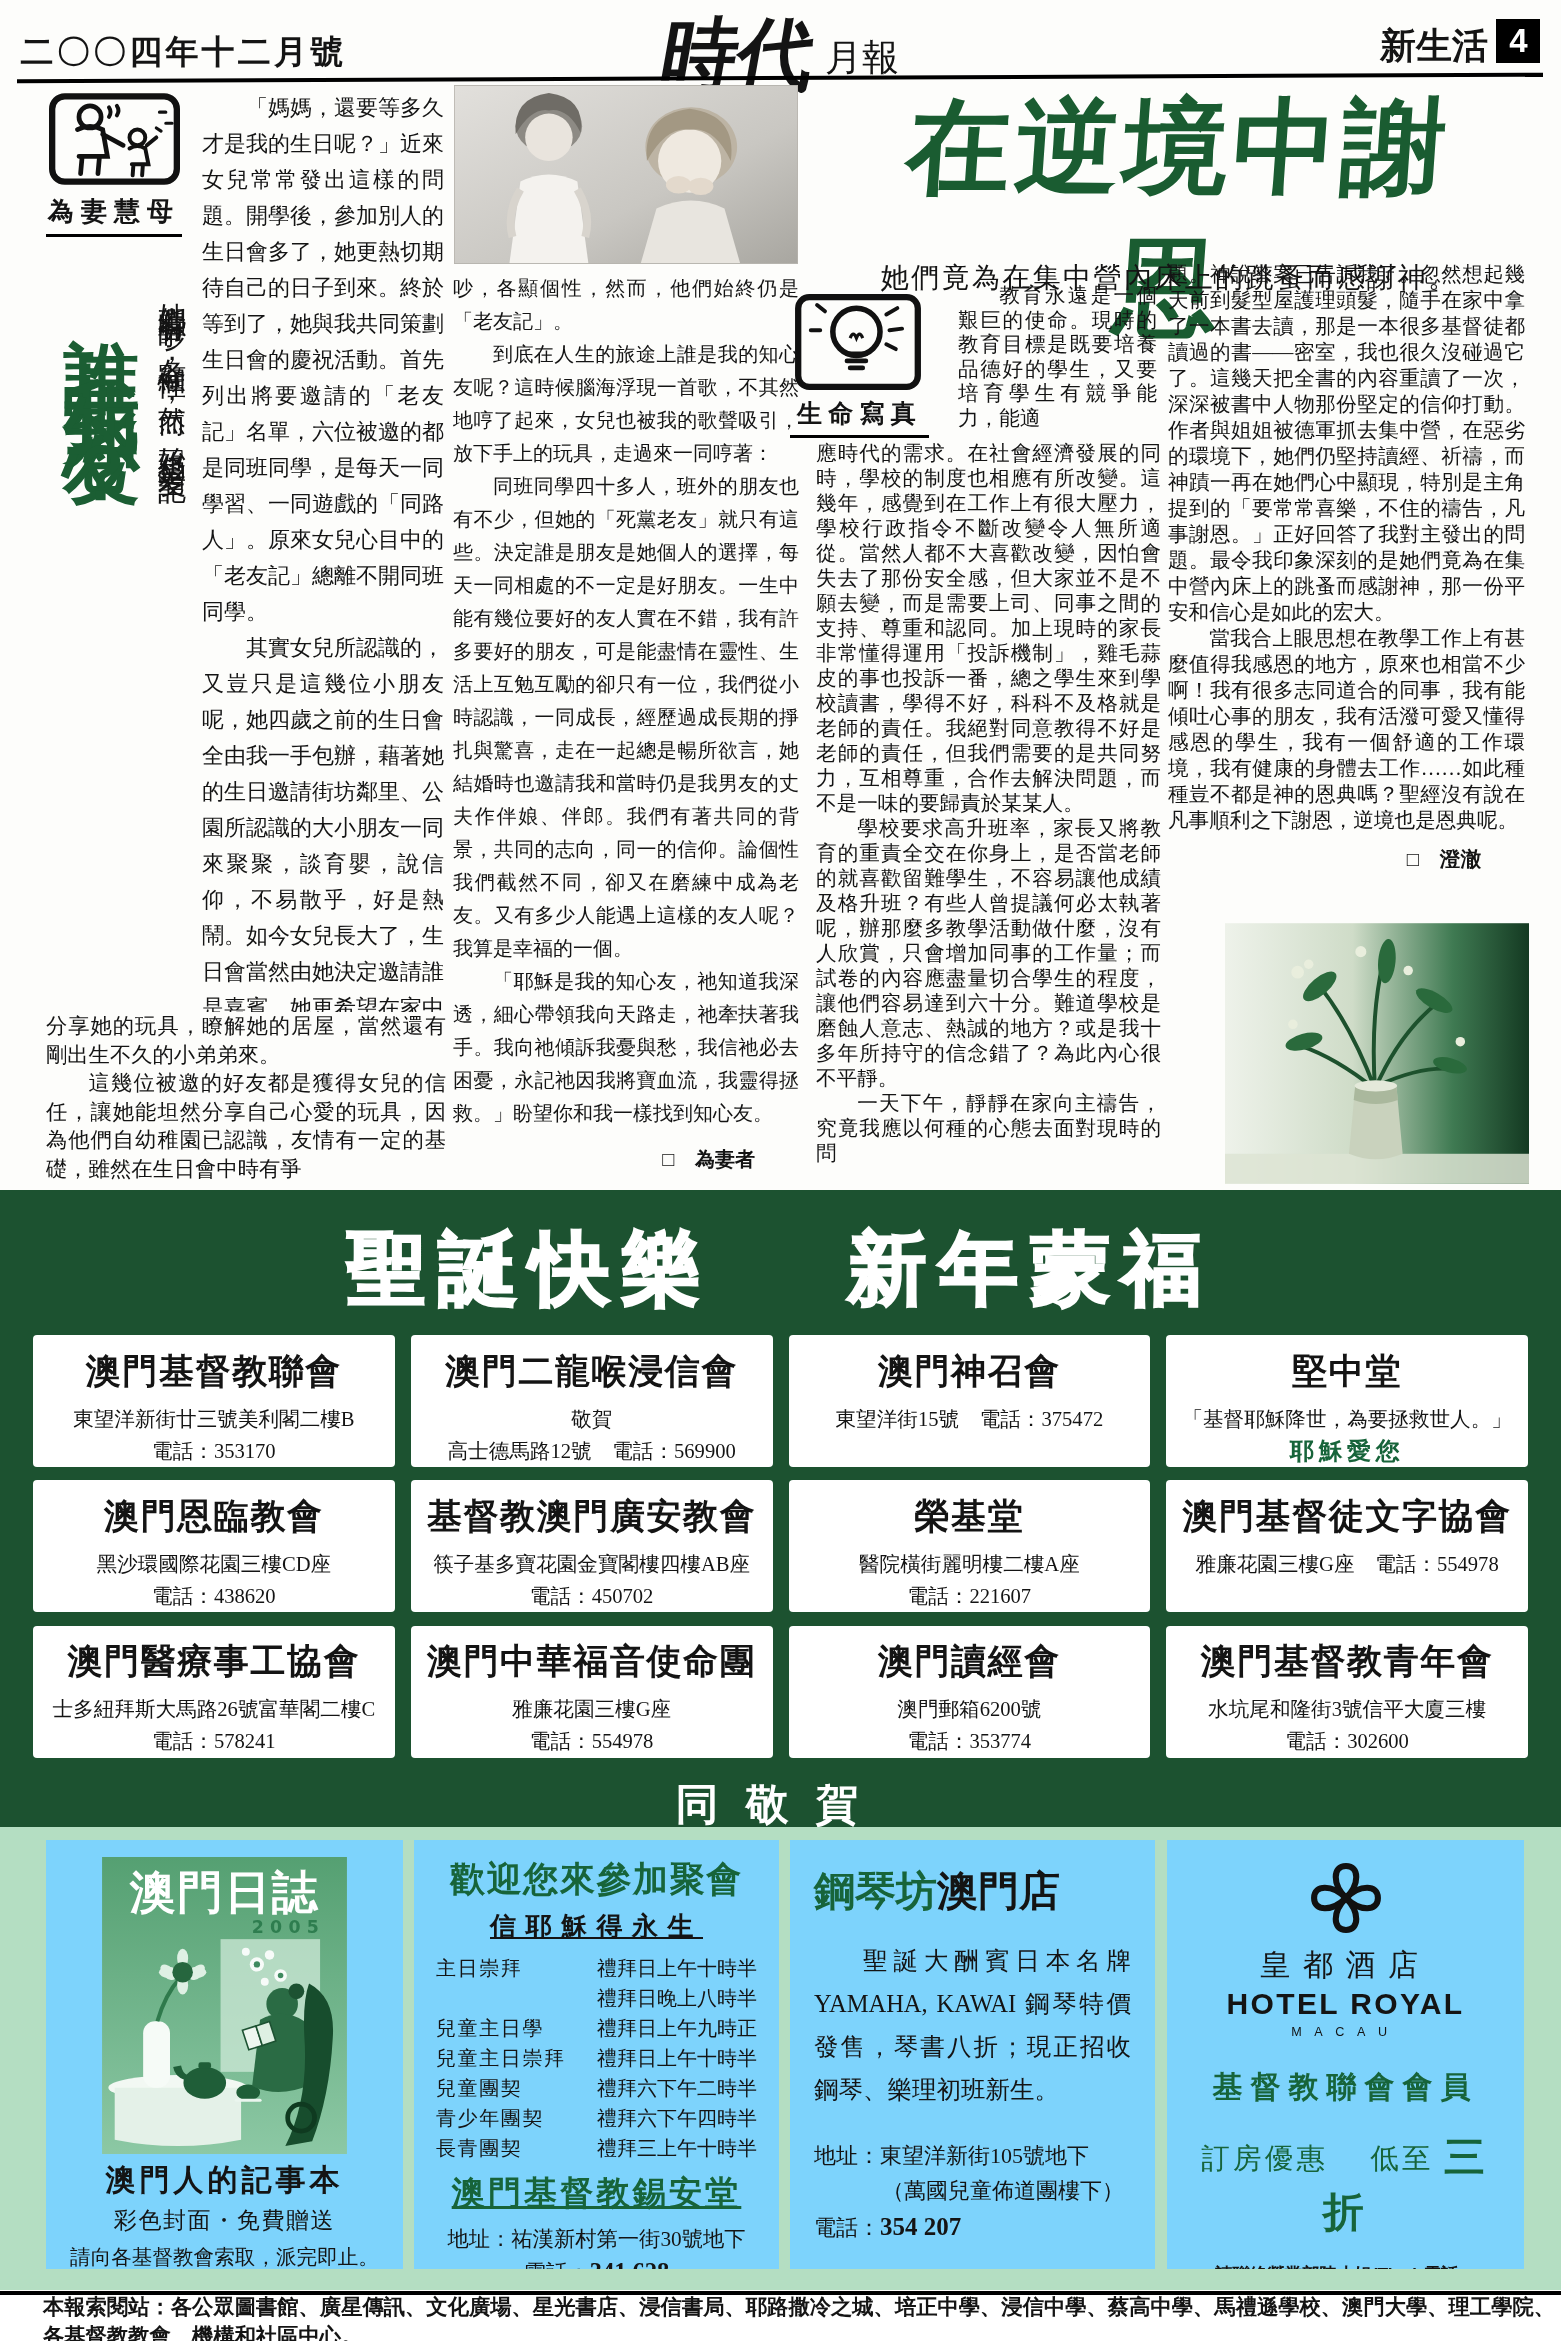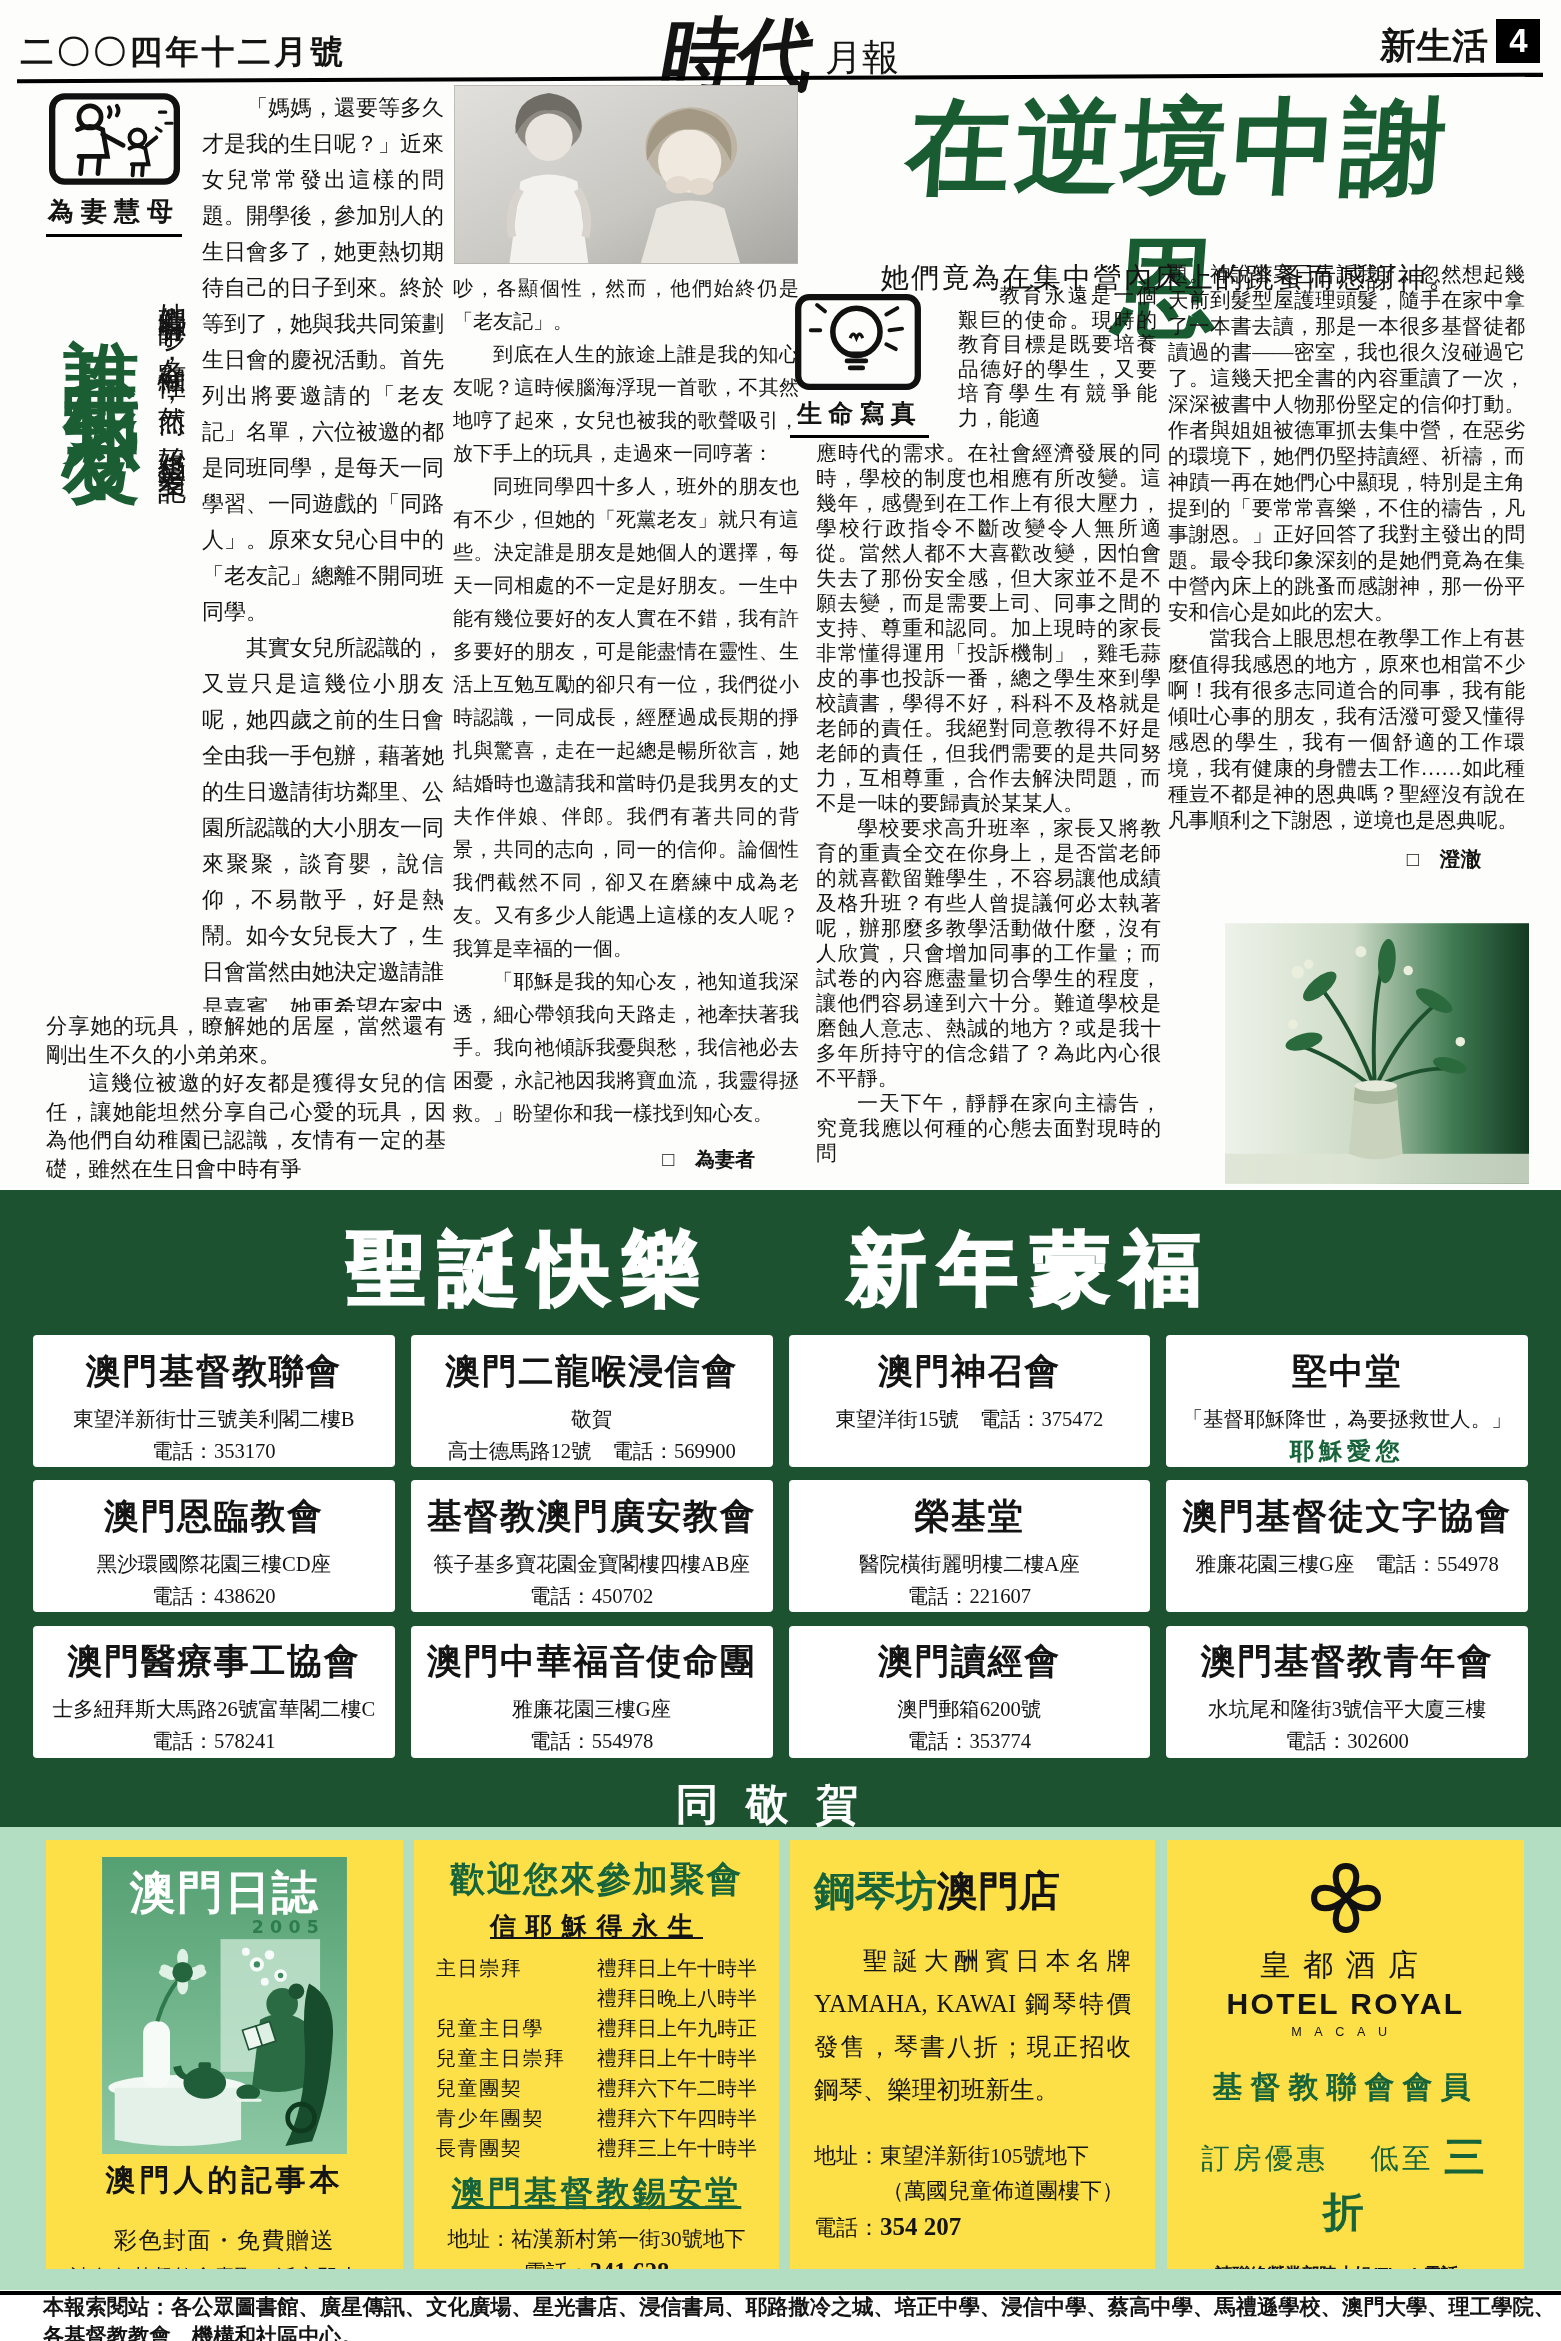--- a/index.html
+++ b/index.html
@@ -68,30 +68,30 @@
   .ccard{background:#fff;border-radius:4px;text-align:center;padding-top:12.6px;overflow:hidden;}
   .cname{font-size:35px;font-weight:900;letter-spacing:1.6px;margin-bottom:8px;white-space:nowrap;}
   .cline{font-size:20.6px;line-height:32px;}
   .cline.green-bold{color:#17643a;font-weight:900;font-size:24px;letter-spacing:4.7px;
                     font-family:"DejaVu Sans","Liberation Sans",sans-serif;}
   .closing{position:absolute;left:0;right:0;top:586px;text-align:center;color:#fff;font-size:43px;
            font-weight:bold;letter-spacing:27px;font-family:"Liberation Sans","DejaVu Sans",sans-serif;}
 
   
   .mint{position:absolute;left:0;top:1827px;width:1561px;height:463px;background:#b4dec2;}
-  .acard{position:absolute;top:12.6px;height:429px;background:#fde047;overflow:hidden;}
+  .acard{position:absolute;top:12.6px;height:429px;background:#7dd3fc;overflow:hidden;}
   .acard1{left:46px;width:357px;}
   .acard2{left:414px;width:365px;}
   .acard3{left:790px;width:365px;}
   .acard4{left:1167px;width:357px;}
 
   .diary-cover{display:block;margin:17.4px auto 6.3px auto;}
   .diary-caption{text-align:center;font-size:30px;font-weight:900;letter-spacing:4px;
                  font-family:"Liberation Sans","DejaVu Sans",sans-serif;}
-  .diary-sub1{text-align:center;font-size:23px;margin-top:24px;letter-spacing:1.6px;}
+  .diary-sub1{text-align:center;font-size:23px;margin-top:4px;letter-spacing:1.6px;}
   .diary-sub2{text-align:center;font-size:20.6px;margin-top:6.3px;}
 
   .svc{padding:16px 22px 0 22px;}
   .svc-head{text-align:center;color:#17643a;font-size:35px;font-weight:900;letter-spacing:1.6px;}
   .svc-sub{text-align:center;font-size:26px;font-weight:bold;letter-spacing:9.5px;margin-top:6.3px;text-decoration:underline;}
   .svc-rows{margin-top:9.5px;}
   .svc-row{display:flex;justify-content:space-between;font-size:20px;line-height:30px;}
   .svc-row .t{letter-spacing:1.6px;}
   .svc-church{text-align:center;color:#17643a;font-size:33px;font-weight:900;letter-spacing:3.2px;margin-top:8px;text-decoration:underline;}
   .svc-addr{text-align:center;font-size:21.3px;margin-top:8px;}

